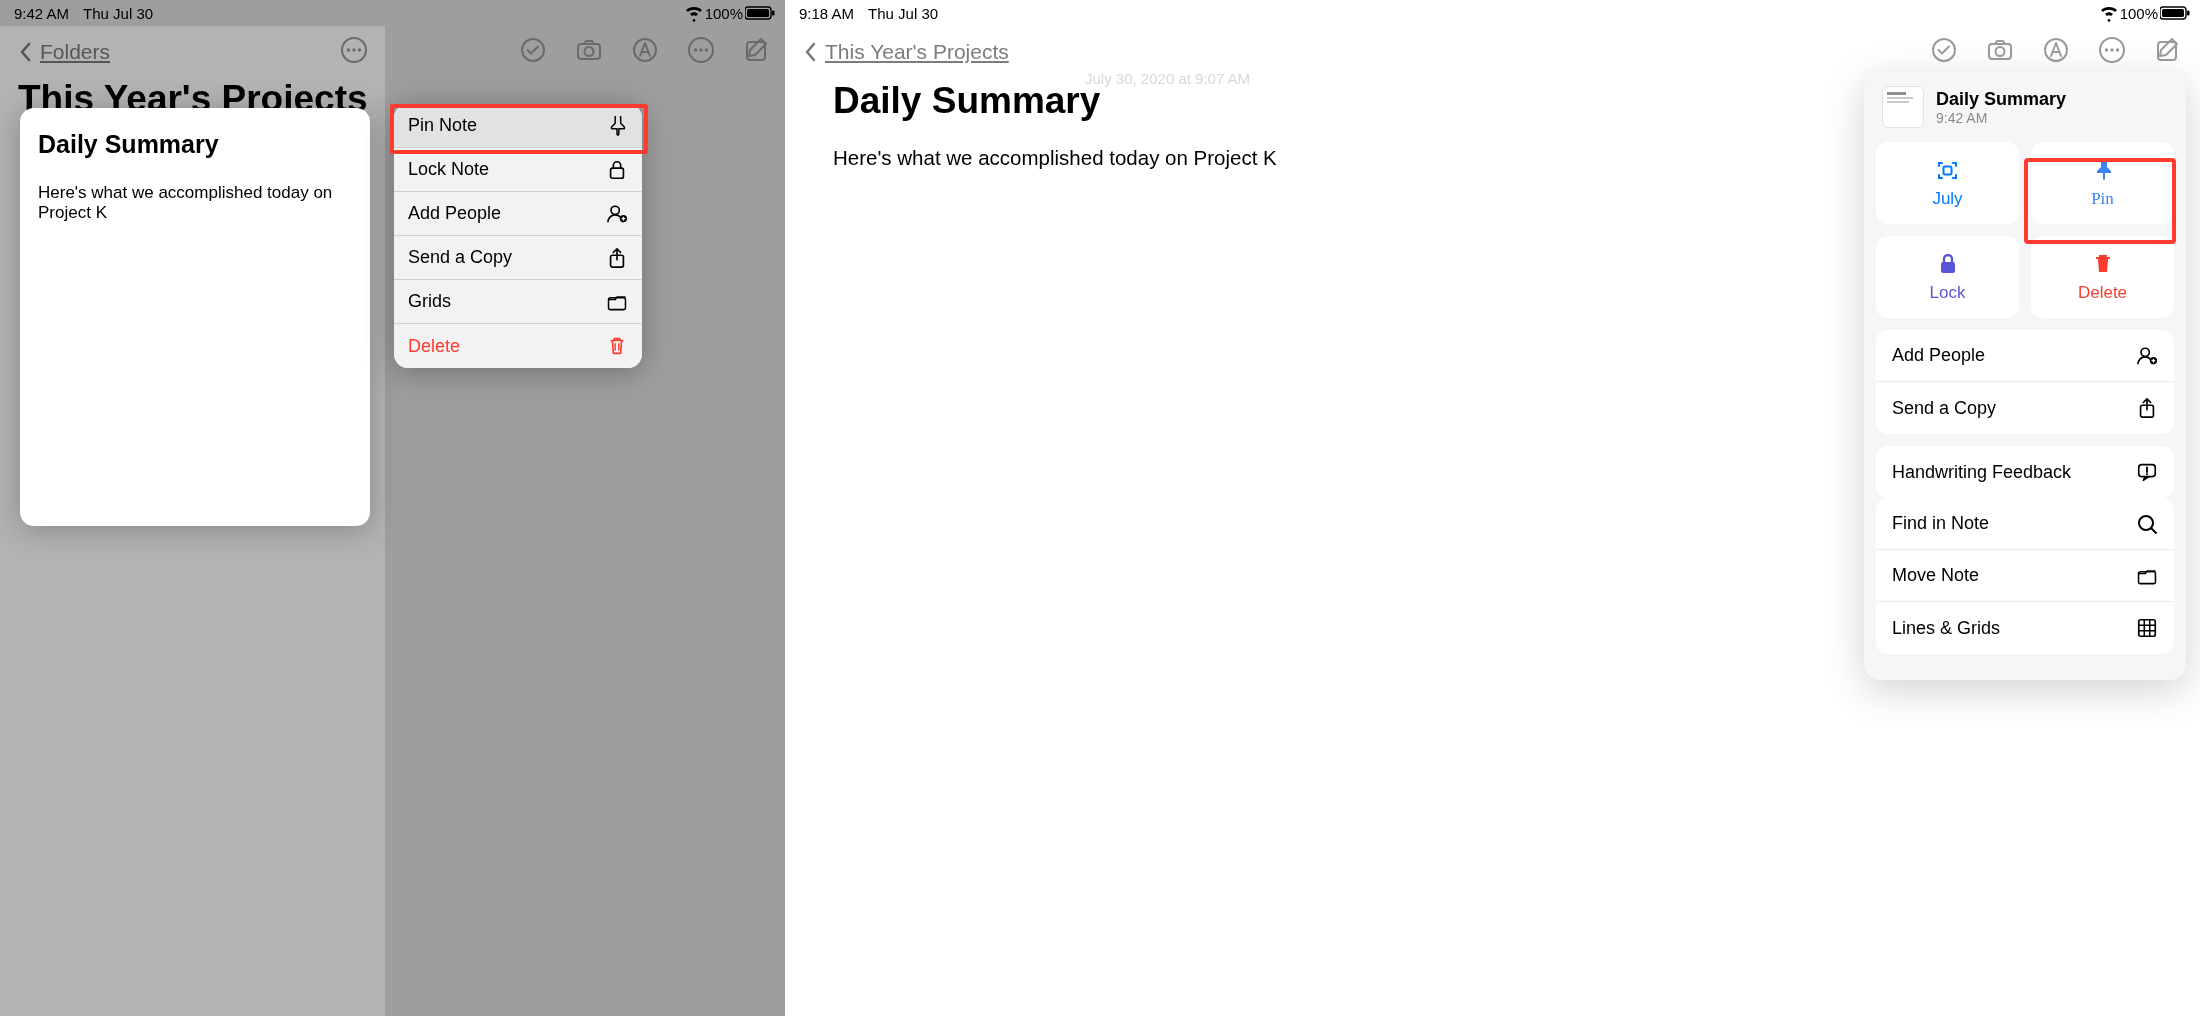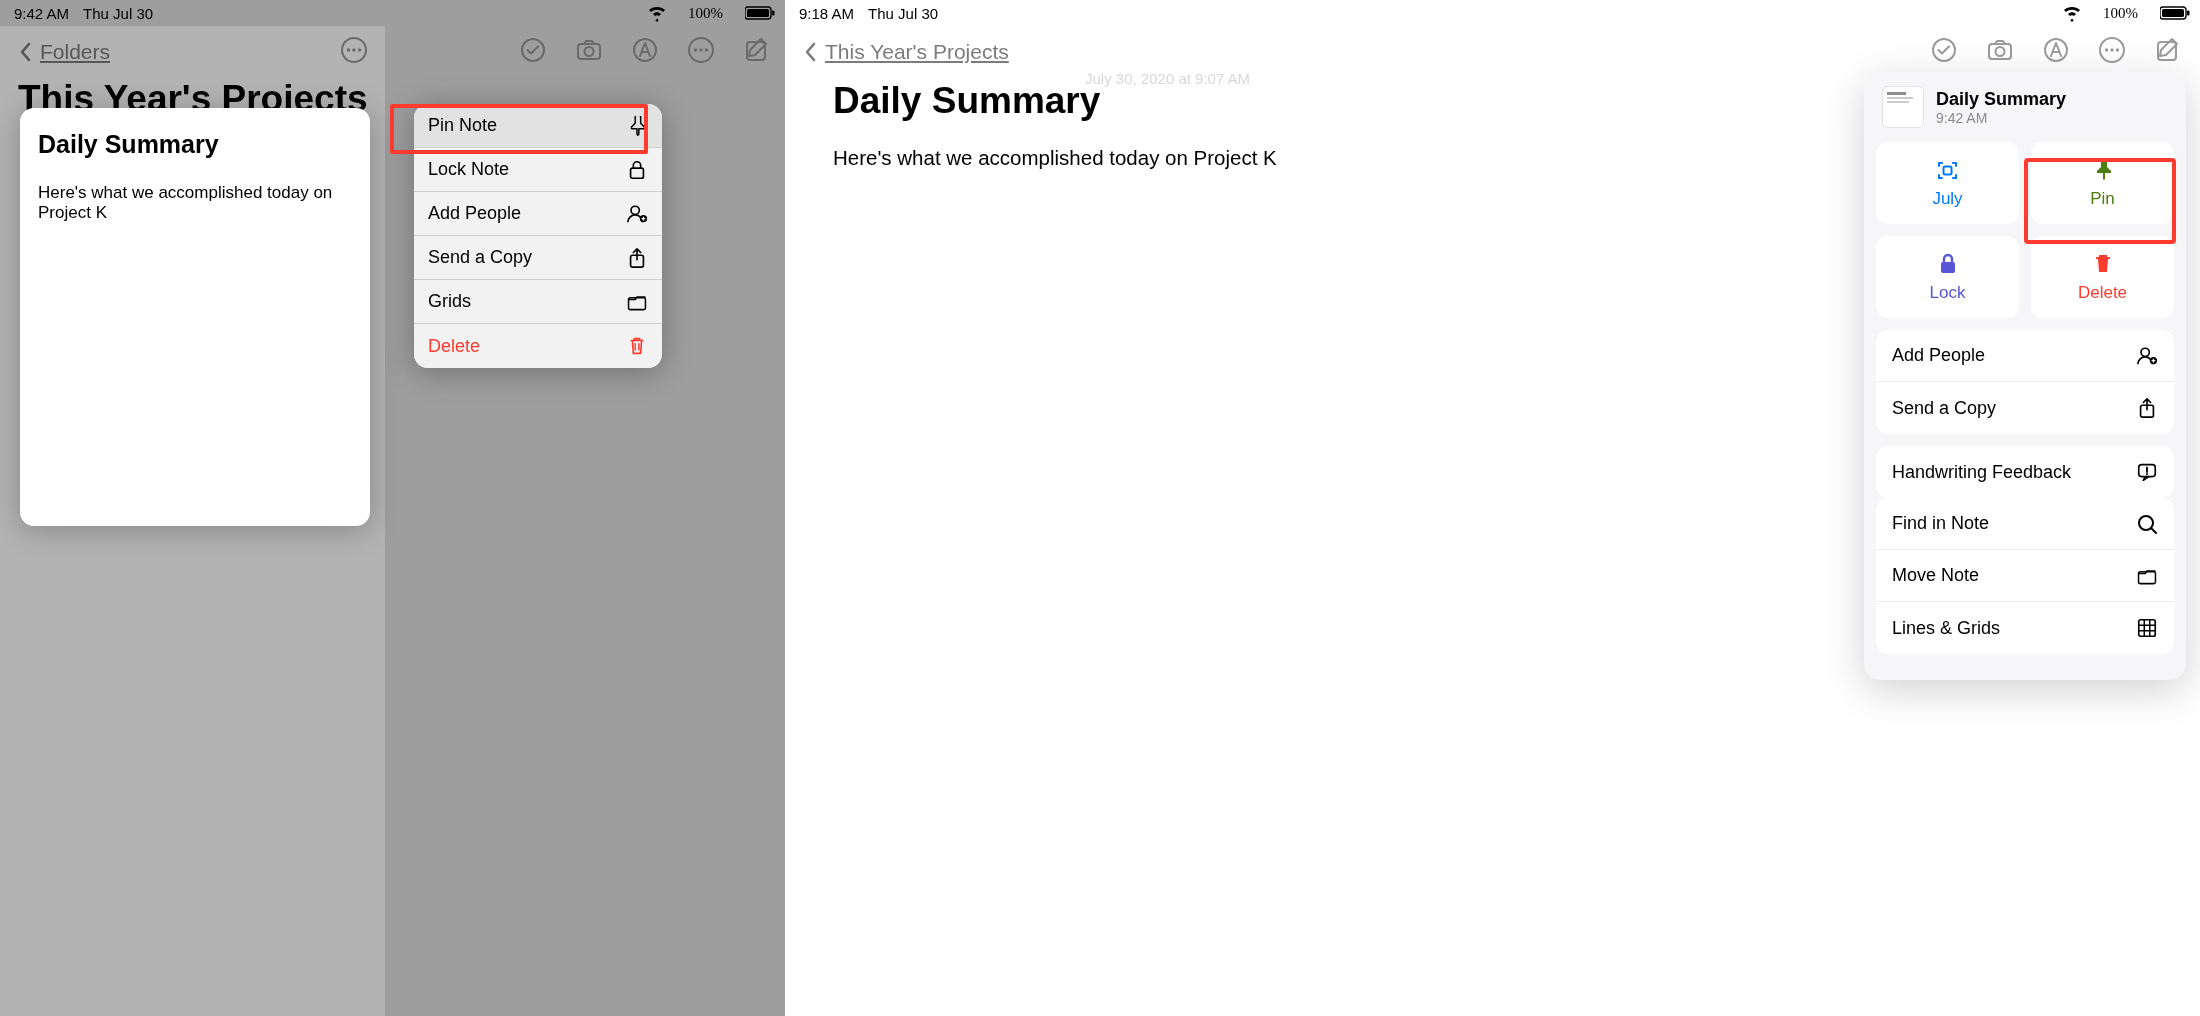--- a/index.html
+++ b/index.html
@@ -8,41 +8,41 @@
   .pane { position: relative; height: 1016px; }
   .pane.left { width: 785px; background: #9e9e9e; }
   .pane.right { width: 1415px; background: #ffffff; }
 
   
   .status-bar { display: flex; align-items: center; height: 26px; padding: 0 10px; font-size: 15px; font-weight: 500; color: #000; }
   .pane.left .status-bar { position: absolute; top:0; left:0; right:0; height:26px; background:#9e9e9e; }
   .status-time { margin-right: 14px; margin-left:4px; }
   .status-date { }
   .status-spacer { flex:1; }
-  .status-wifi, .status-batt-text, .status-batt-icon { margin-left:22px; display:inline-flex; align-items:center;font-family:Liberation Serif, serif; }
+  .status-wifi, .status-batt-text, .status-batt-icon { margin-left:2px; display:inline-flex; align-items:center; }
   .status-batt-icon svg { display:block; }
 
   
   .sidebar-bg { position:absolute; top:0; left:0; width:385px; height:100%; background:#b4b3b4; }
   .note-bg { position:absolute; top:0; left:385px; right:0; height:100%; background:#9e9e9e; }
   .back-link { position:absolute; top:40px; left:16px; font-size:21px; color:#565656; display:flex; align-items:center; gap:4px; }
   .back-link .chev { font-size:22px; color:#565656; }
   .back-link span.txt { text-decoration: underline; }
   .more-circle { position:absolute; top:36px; left:340px; width:30px; height:30px; }
   .note-toolbar-icons { position:absolute; top:36px; right:14px; display:flex; gap:28px; }
   .tool-ic { width:28px; height:28px; color:#6a6a6a; display:flex; align-items:center; justify-content:center; }
   .big-title { position:absolute; top:78px; left:18px; font-size:37px; font-weight:700; color:#000; }
 
   
   .note-card { position:absolute; top:108px; left:20px; width:350px; height:418px; background:#fff; border-radius:14px; box-shadow:0 4px 30px rgba(0,0,0,0.25); padding:22px 18px; }
   .note-card h2 { font-size:25px; font-weight:700; margin-bottom:24px; }
   .note-card p { font-size:17px; color:#000; }
 
   
-  .ctx-menu { position:absolute; top:104px; left:394px; width:248px; background:#eeeeee; border-radius:14px; overflow:hidden; box-shadow:0 4px 30px rgba(0,0,0,0.3);margin-left:20px; }
+  .ctx-menu { position:absolute; top:104px; left:394px; width:248px; background:#eeeeee; border-radius:14px; overflow:hidden; box-shadow:0 4px 30px rgba(0,0,0,0.3); }
   .ctx-item { display:flex; align-items:center; justify-content:space-between; height:44px; padding:0 14px; font-size:18px; color:#000; border-bottom:1px solid #d0d0d0; background:#f2f2f2; }
   .ctx-item:last-child { border-bottom:none; }
   .ctx-item.first { background:#e2e2e2; }
   .ctx-item.delete { color:#ff3b30; }
   .ctx-item.delete .ic { color:#ff3b30; }
   .ctx-item .ic { width:22px; height:22px; display:flex; align-items:center; justify-content:center; color:#000; }
   .hl-red { position:absolute; border:4px solid #ff3b30; pointer-events:none; }
   .hl-left { top:104px; left:390px; width:258px; height:50px; border-radius:2px; }
 
   
@@ -62,21 +62,21 @@
   .pop-header { display:flex; align-items:center; gap:12px; padding:2px 6px 14px 6px; }
   .pop-thumb { width:42px; height:42px; background:#fff; border:1px solid #e2e2e2; border-radius:6px; display:flex; flex-direction:column; padding:5px 4px; gap:2px; }
   .pop-thumb .l1{ height:3px; width:60%; background:#8e8e8e; }
   .pop-thumb .l2{ height:2px; width:80%; background:#c9c9c9; }
   .pop-thumb .l3{ height:2px; width:70%; background:#c9c9c9; }
   .pop-ht { font-size:18px; font-weight:600; }
   .pop-hs { font-size:14px; color:#8a8a8e; }
   .tile-row { display:flex; gap:12px; margin-bottom:12px; }
   .tile { flex:1; height:82px; background:#fff; border-radius:12px; display:flex; flex-direction:column; align-items:center; justify-content:center; gap:6px; font-size:17px; }
   .tile.scan { color:#007aff; }
-  .tile.pin { color:#4d7c0f; }
+  .tile.pin { color:#3b82f6;font-family:Liberation Serif, serif; }
   .tile.lock { color:#5856d6; }
   .tile.del  { color:#ff3b30; }
   .tile .tic { width:26px; height:26px; display:flex; align-items:center; justify-content:center; }
   .pop-group { background:#fff; border-radius:12px; margin-bottom:12px; overflow:hidden; }
   .pop-row { display:flex; align-items:center; justify-content:space-between; height:52px; padding:0 16px; font-size:18px; color:#000; border-bottom:1px solid #ececec; }
   .pop-row:last-child { border-bottom:none; }
   .pop-row .ic { width:22px; height:22px; display:flex; align-items:center; justify-content:center; color:#000; }
   .hl-right { top:224px; right:24px; width:154px; height:88px; border-radius:4px; }
 
   svg { display:block; }

